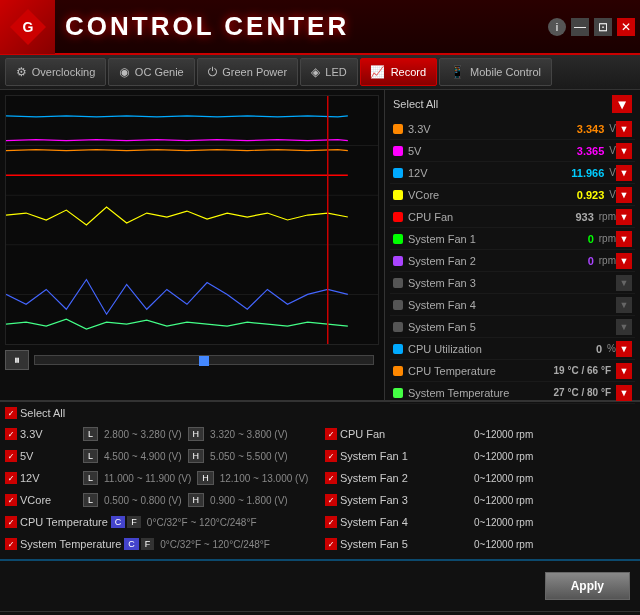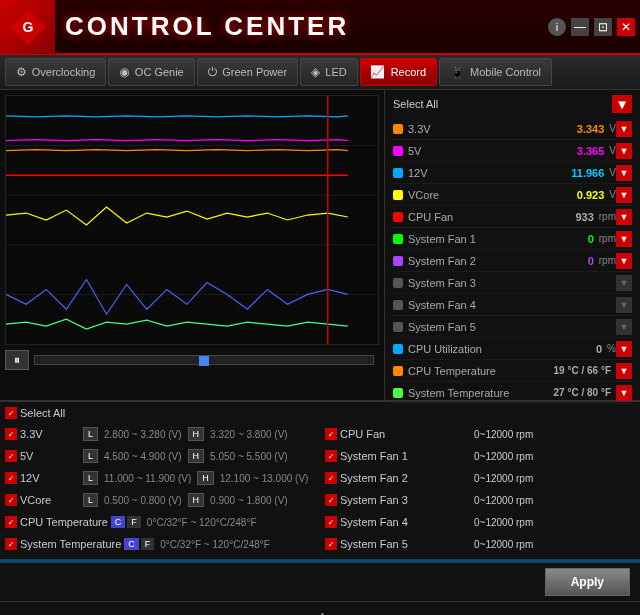--- a/index.html
+++ b/index.html
@@ -380,22 +380,22 @@
     }
     .temp-btn.active {
       background: #4444cc;
     }
 
     
     #apply-area {
       background: #111;
       display: flex;
       justify-content: flex-end;
-      padding: 5px 10px;
-      border-top: 4px solid #0c4a6e;
+      padding: 11px 10px;
+      border-top: 2px solid #0c4a6e;
     }
     #apply-btn {
       background: linear-gradient(to bottom, #888, #555);
       border: 1px solid #666;
       color: #fff;
       padding: 6px 25px;
       font-size: 12px;
       cursor: pointer;
       font-weight: bold;
     }

